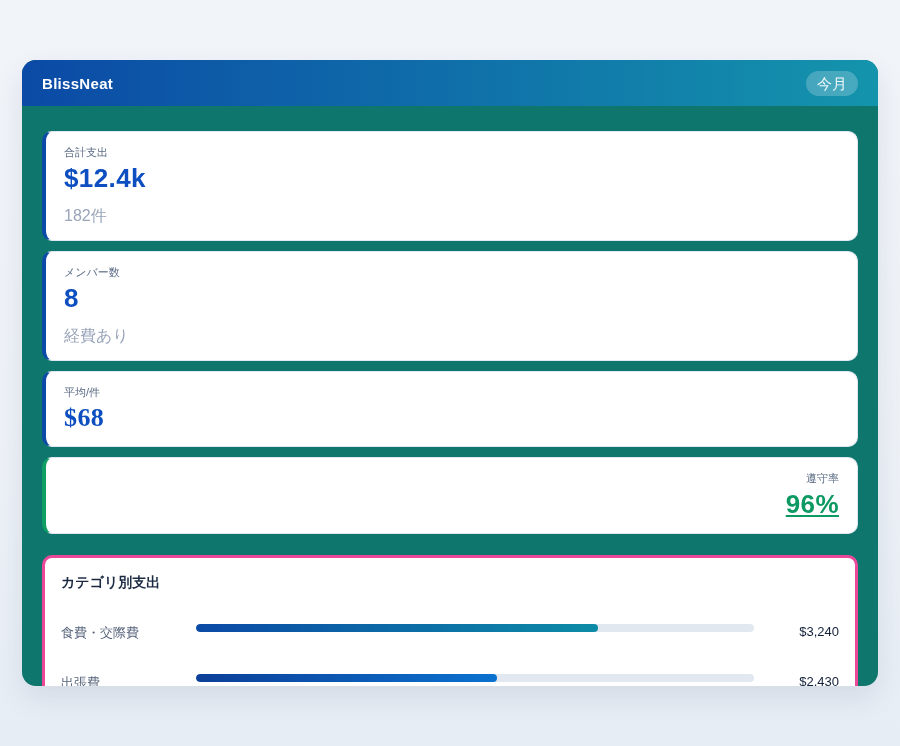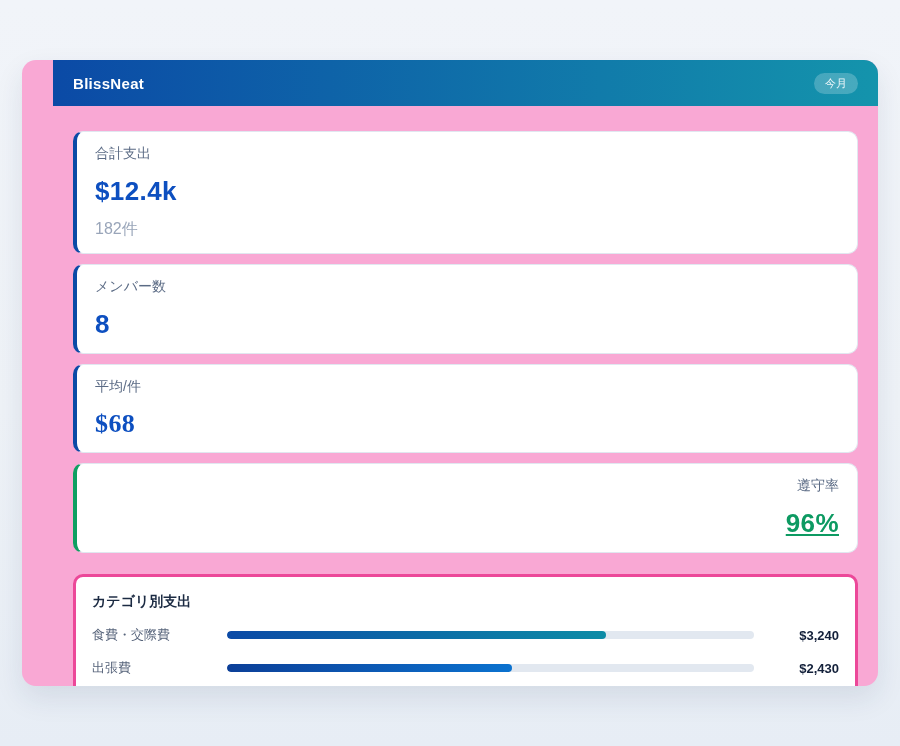--- a/index.html
+++ b/index.html
@@ -6,90 +6,89 @@
   html, body { width: 900px; height: 746px; }
   body {
     font-family: "Liberation Sans", "DejaVu Sans", sans-serif;
     background: linear-gradient(180deg, #f1f4f9 0%, #eef2f7 55%, #e7edf5 100%);
     position: relative;
   }
   .panel {
     position: absolute;
     left: 22px; top: 60px;
     width: 856px; height: 626px;
-    background: #f9a8d4;
+    background: #0f766e;
     border-radius: 14px;
     box-shadow: 0 12px 28px rgba(30, 50, 90, 0.10);
     overflow: hidden;
-    padding-left: 31px;
   }
   .app-header {
     height: 46px;
     display: flex;
     align-items: center;
     justify-content: space-between;
     padding: 0 20px;
   }
   .app-title {
     color: #ffffff;
     font-weight: bold;
     font-size: 15px;
     letter-spacing: 0.3px;
   }
   .period-badge {
     background: rgba(255, 255, 255, 0.22);
     color: #eef7fa;
-    font-size: 11px;
+    font-size: 15px;
     line-height: 1;
     padding: 5px 11px;
     border-radius: 999px;
   }
   .content { padding: 25px 20px 0; }
   .stat-card {
     background: #ffffff;
     border: 1px solid #e1e7f0;
     border-left-width: 4px;
     border-left-style: solid;
     border-radius: 10px;
     padding: 13px 18px 13px;
     margin-bottom: 10px;
   }
-  .stat-label { font-size: 14px; color: #5b6b85; }
+  .stat-label { font-size: 11px; color: #5b6b85; }
   .stat-value {
     font-size: 26px;
     font-weight: bold;
-    margin-top: 13px;
+    margin-top: 3px;
     letter-spacing: 0.4px;
   }
   .stat-sub { font-size: 16px; color: #99a5b9; margin-top: 12px; }
   .cat-card {
     background: #ffffff;
     border: 3px solid #ec4899;
     border-radius: 10px;
     padding: 16px 16px 20px;
     margin-top: 21px;
   }
   .cat-title { font-size: 14px; font-weight: bold; color: #1b2a42; }
-  .cat-row { display: flex; align-items: center; margin-top: 15px; gap: 13px; }
+  .cat-row { display: flex; align-items: flex-start; margin-top: 32px; gap: 13px; }
   .cat-label { width: 122px; flex: none; font-size: 13px; color: #56637a; }
   .cat-track {
     flex: 1;
     height: 8px;
     background: #e2e8f0;
     border-radius: 4px;
     overflow: hidden;
     margin-right: 12px;
   }
   .cat-fill { height: 100%; border-radius: 4px; }
   .cat-value {
     width: 60px;
     flex: none;
     text-align: right;
     font-size: 13px;
-    font-weight: bold;
+    font-weight: normal;
     color: #13203a;
   }
 </style>
 </head>
 <body>
 
 <div class="panel">
 
   <div class="app-header" style="background: linear-gradient(90deg, rgb(11, 74, 166), rgb(20, 148, 172));">
     <div class="app-title">BlissNeat</div>
@@ -100,20 +99,21 @@
 
     <div class="stat-card" style="border-left-color: rgb(11, 74, 166);">
       <div class="stat-label">合計支出</div>
       <div class="stat-value" style="color: rgb(13, 79, 192);">$12.4k</div>
       <div class="stat-sub">182件</div>
     </div>
 
     <div class="stat-card" style="border-left-color: rgb(11, 74, 166);">
       <div class="stat-label">メンバー数</div>
       <div class="stat-value" style="color: rgb(13, 79, 192);">8</div>
+      <div class="stat-sub">経費あり</div>
     </div>
 
     <div class="stat-card" style="border-left-color: rgb(11, 74, 166);">
       <div class="stat-label">平均/件</div>
       <div class="stat-value" style="color: rgb(13, 79, 192); font-family: Liberation Serif, serif;">$68</div>
     </div>
 
     <div class="stat-card" style="border-left-color: rgb(15, 159, 98); text-align: right;">
       <div class="stat-label">遵守率</div>
       <div class="stat-value" style="color: rgb(13, 154, 98); text-decoration: underline;">96%</div>

